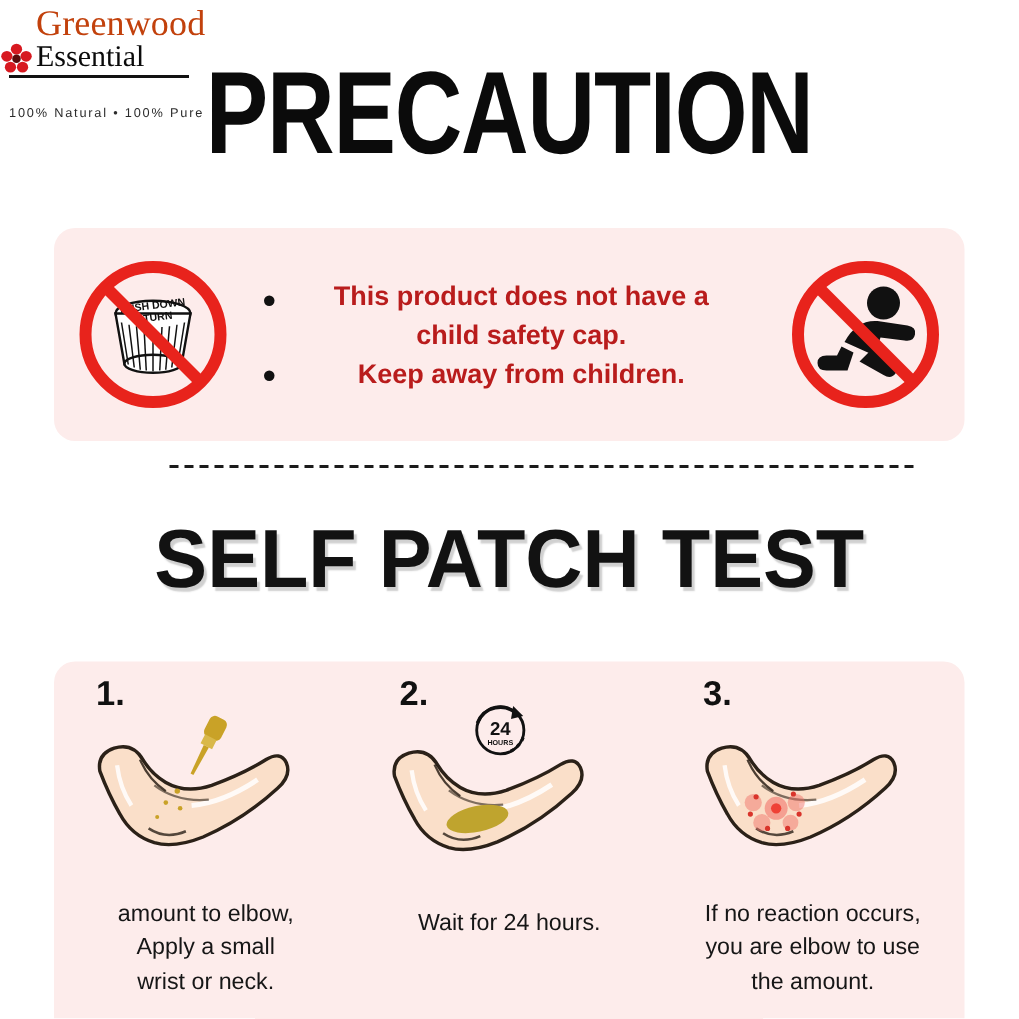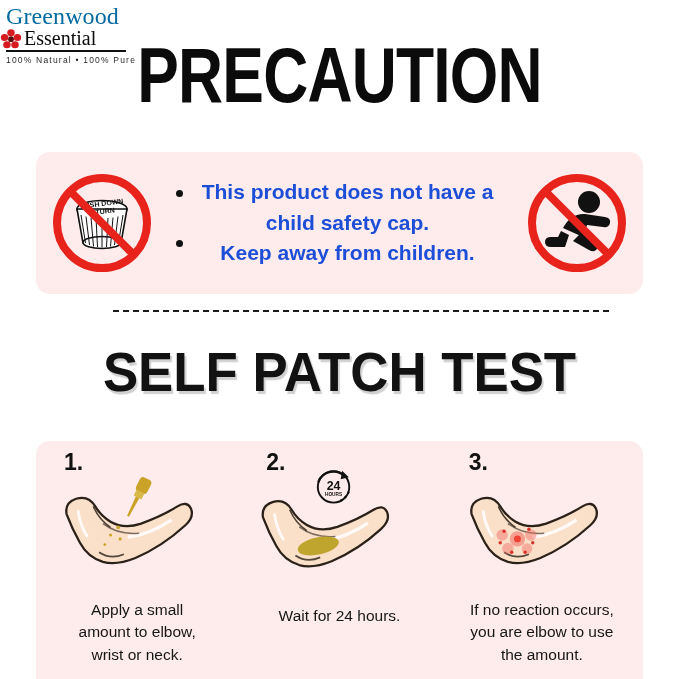--- a/index.html
+++ b/index.html
@@ -19,24 +19,24 @@
   .logo {
     position: absolute;
     left: 0px;
     top: 4px;
     width: 130px;
     text-align: left;
   }
   .logo-line1 {
     font-family: "Liberation Serif", serif;
     font-size: 24px;
-    color: #0369a1;
+    color: #c2410c;
     line-height: 1.0;
     letter-spacing: 0.1px;
-    padding-left: 6px;
+    padding-left: 24px;
   }
   .logo-row2 {
     display: flex;
     align-items: center;
     gap: 2px;
     margin-top: -1px;
   }
   .flower {
     width: 22px;
     height: 22px;
@@ -53,21 +53,21 @@
   .logo-rule {
     height: 1.5px;
     background: #111;
     margin: 1px 4px 0 6px;
   }
   .logo-tag {
     font-family: "Liberation Sans", sans-serif;
     font-size: 8.5px;
     letter-spacing: 1.2px;
     color: #2b2b2b;
-    margin-top: 3px;
+    margin-top: 18px;
     padding-left: 6px;
     white-space: nowrap;
   }
 
   
   .title-precaution {
     position: absolute;
     left: 0;
     top: 36px;
     width: 679px;
@@ -134,24 +134,24 @@
     left: 6px;
     width: 7px;
     height: 7px;
     border-radius: 50%;
     background: #111;
   }
   .bullet-dot.b1 { top: 13px; }
   .bullet-dot.b2 { top: 63px; }
   .ptext {
     text-align: center;
-    font-size: 21px;
+    font-size: 18px;
     font-weight: 600;
     line-height: 1.45;
-    color: #1d4ed8;
+    color: #b91c1c;
     padding-left: 16px;
   }
 
   
   .divider {
     position: absolute;
     left: 113px;
     top: 310px;
     width: 496px;
     height: 0;
@@ -309,22 +309,22 @@
           <rect x="100" y="23" width="9" height="7" fill="#d9b84a"></rect>
           <path d="M102.5 30 L106.5 30 L105.6 52 L103.4 52 Z" fill="#c9a227"></path>
         </g>
         <circle cx="86" cy="62" r="1.9" fill="#c9a227"></circle>
         <circle cx="78" cy="70" r="1.6" fill="#c9a227"></circle>
         <circle cx="88" cy="74" r="1.6" fill="#c9a227"></circle>
         <circle cx="72" cy="80" r="1.4" fill="#c9a227"></circle>
       </svg>
     </div>
     <div class="step-cap">
+      <div>amount  to elbow,</div>
       <div>Apply a small</div>
-      <div>amount  to elbow,</div>
       <div>wrist or neck.</div>
     </div>
   </div>
 
   <div class="step s2">
     <div class="step-num">2.</div>
     <div class="step-art">
       <svg viewBox="0 0 180 128" width="172" height="122" aria-hidden="true">
 
         <g transform="translate(78,2)">

